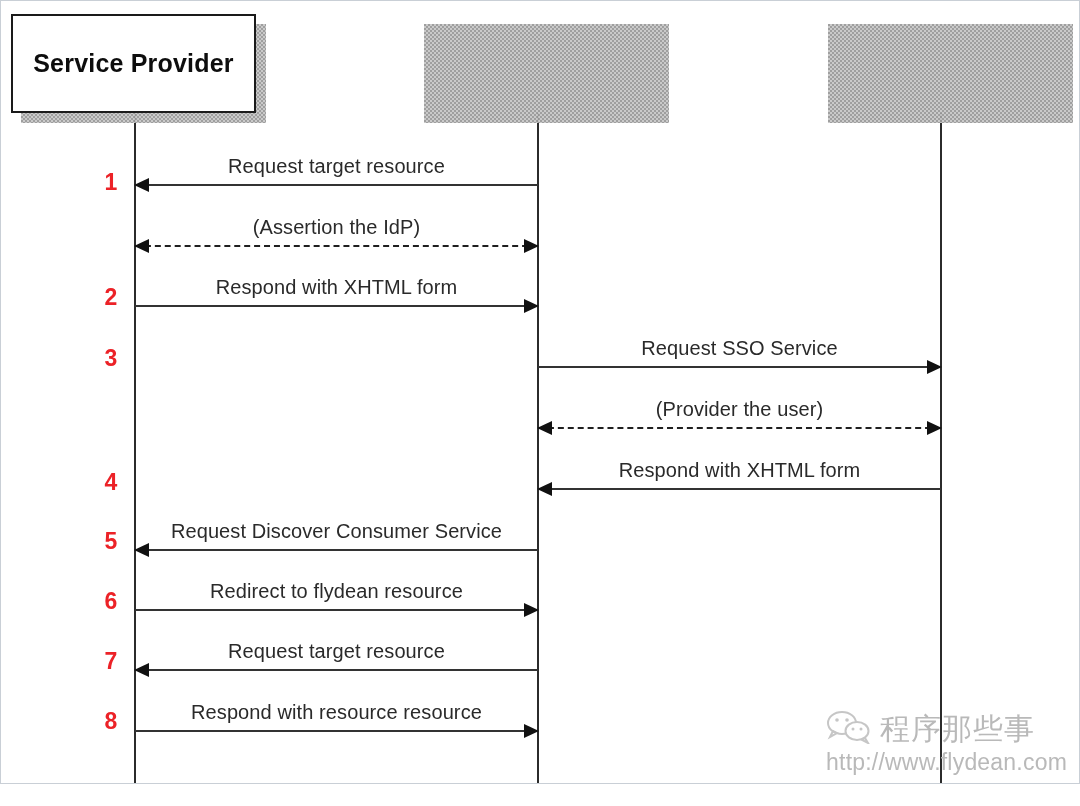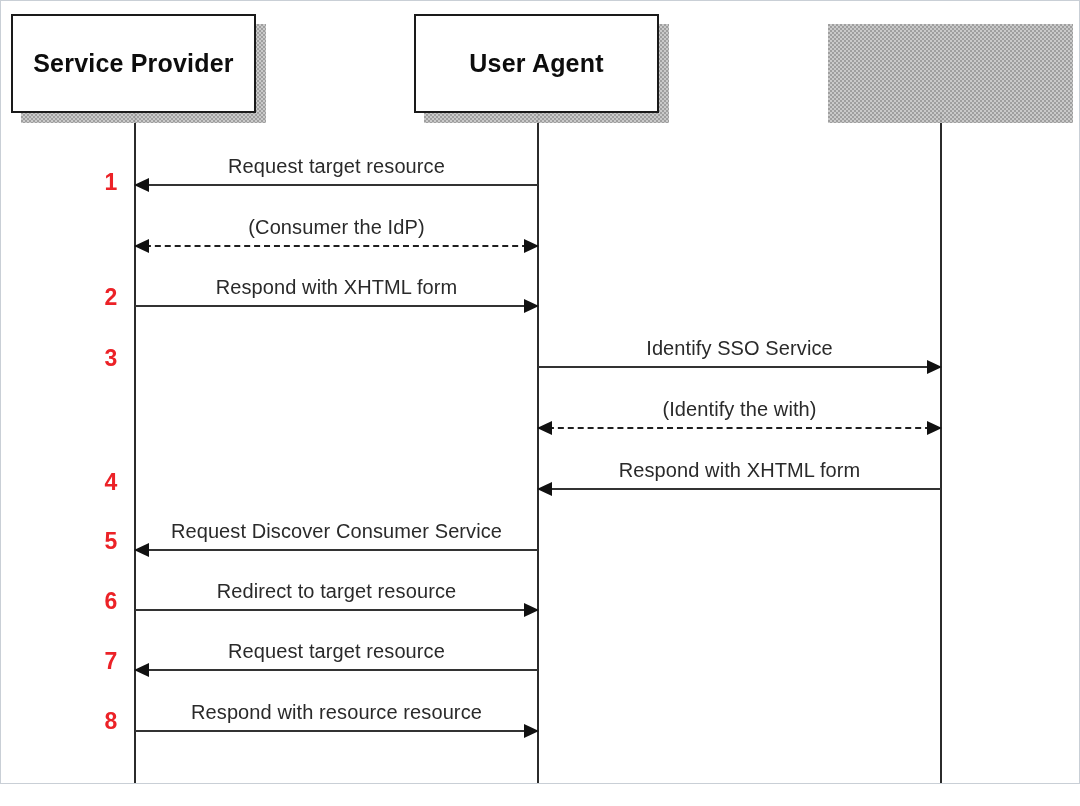--- a/index.html
+++ b/index.html
@@ -153,23 +153,20 @@
 <body>
 
 <div id="canvas">
 
   <div class="pshadow" style="left:20px; top:23px; width:245px; height:99px;"></div>
   <div class="participant" style="left:10px; top:13px; width:245px; height:99px;">
     <span class="participant-label">Service Provider</span>
   </div>
 
   <div class="pshadow" style="left:423px; top:23px; width:245px; height:99px;"></div>
-  <div class="participant" style="left:413px; top:13px; width:245px; height:99px;">
-    <span class="participant-label">User Agent</span>
-  </div>
 
   <div class="pshadow" style="left:827px; top:23px; width:245px; height:99px;"></div>
 
   <div class="lifeline" style="left:133px; top:112px; height:672px;"></div>
   <div class="lifeline-tip" style="left:127px; top:782px;"></div>
 
   <div class="lifeline" style="left:536px; top:112px; height:672px;"></div>
   <div class="lifeline-tip" style="left:530px; top:782px;"></div>
 
   <div class="lifeline" style="left:939px; top:112px; height:672px;"></div>
@@ -178,58 +175,58 @@
   <div class="msg" style="left:134px; top:183px; width:403px;">
     <div class="line"></div>
     <div class="head left"></div>
     <div class="msg-label">Request target resource</div>
   </div>
 
   <div class="msg dashed" style="left:134px; top:244px; width:403px;">
     <div class="line"></div>
     <div class="head left"></div>
     <div class="head right"></div>
-    <div class="msg-label">(Consumer the IdP)</div>
+    <div class="msg-label">(Assertion the IdP)</div>
   </div>
 
   <div class="msg" style="left:134px; top:304px; width:403px;">
     <div class="line"></div>
     <div class="head right"></div>
     <div class="msg-label">Respond with XHTML form</div>
   </div>
 
   <div class="msg" style="left:537px; top:365px; width:403px;">
     <div class="line"></div>
     <div class="head right"></div>
-    <div class="msg-label">Identify SSO Service</div>
+    <div class="msg-label">Request SSO Service</div>
   </div>
 
   <div class="msg dashed" style="left:537px; top:426px; width:403px;">
     <div class="line"></div>
     <div class="head left"></div>
     <div class="head right"></div>
-    <div class="msg-label">(Identify the with)</div>
+    <div class="msg-label">(Provider the user)</div>
   </div>
 
   <div class="msg" style="left:537px; top:487px; width:403px;">
     <div class="line"></div>
     <div class="head left"></div>
     <div class="msg-label">Respond with XHTML form</div>
   </div>
 
   <div class="msg" style="left:134px; top:548px; width:403px;">
     <div class="line"></div>
     <div class="head left"></div>
     <div class="msg-label">Request Discover Consumer Service</div>
   </div>
 
   <div class="msg" style="left:134px; top:608px; width:403px;">
     <div class="line"></div>
     <div class="head right"></div>
-    <div class="msg-label">Redirect to target resource</div>
+    <div class="msg-label">Redirect to flydean resource</div>
   </div>
 
   <div class="msg" style="left:134px; top:668px; width:403px;">
     <div class="line"></div>
     <div class="head left"></div>
     <div class="msg-label">Request target resource</div>
   </div>
 
   <div class="msg" style="left:134px; top:729px; width:403px;">
     <div class="line"></div>
@@ -239,14 +236,32 @@
 
   <div class="step-num" style="left:97px; top:168px;">1</div>
   <div class="step-num" style="left:97px; top:283px;">2</div>
   <div class="step-num" style="left:97px; top:344px;">3</div>
   <div class="step-num" style="left:97px; top:468px;">4</div>
   <div class="step-num" style="left:97px; top:527px;">5</div>
   <div class="step-num" style="left:97px; top:587px;">6</div>
   <div class="step-num" style="left:97px; top:647px;">7</div>
   <div class="step-num" style="left:97px; top:707px;">8</div>
 
+  <div id="watermark">
+    <div class="wm-row">
+      <span class="wm-icon">
+        <svg width="46" height="34" viewBox="0 0 46 34" aria-hidden="true">
+          <ellipse cx="16" cy="13" rx="14" ry="11" fill="none" stroke="#c6c6c6" stroke-width="2"></ellipse>
+          <path d="M7 21 L4 27 L11 23 Z" fill="none" stroke="#c6c6c6" stroke-width="2"></path>
+          <circle cx="11" cy="10" r="1.8" fill="#c6c6c6"></circle>
+          <circle cx="21" cy="10" r="1.8" fill="#c6c6c6"></circle>
+          <ellipse cx="31" cy="21" rx="11.5" ry="9" fill="#ffffff" stroke="#c6c6c6" stroke-width="2"></ellipse>
+          <path d="M39 28 L42 33 L36 30 Z" fill="none" stroke="#c6c6c6" stroke-width="2"></path>
+          <circle cx="27" cy="19" r="1.5" fill="#c6c6c6"></circle>
+          <circle cx="35" cy="19" r="1.5" fill="#c6c6c6"></circle>
+        </svg>
+      </span>
+      <span class="wm-cn">程序那些事</span>
+    </div>
+    <div class="wm-url">http://www.flydean.com</div>
+  </div>
 
 </div>
 
 </body></html>

